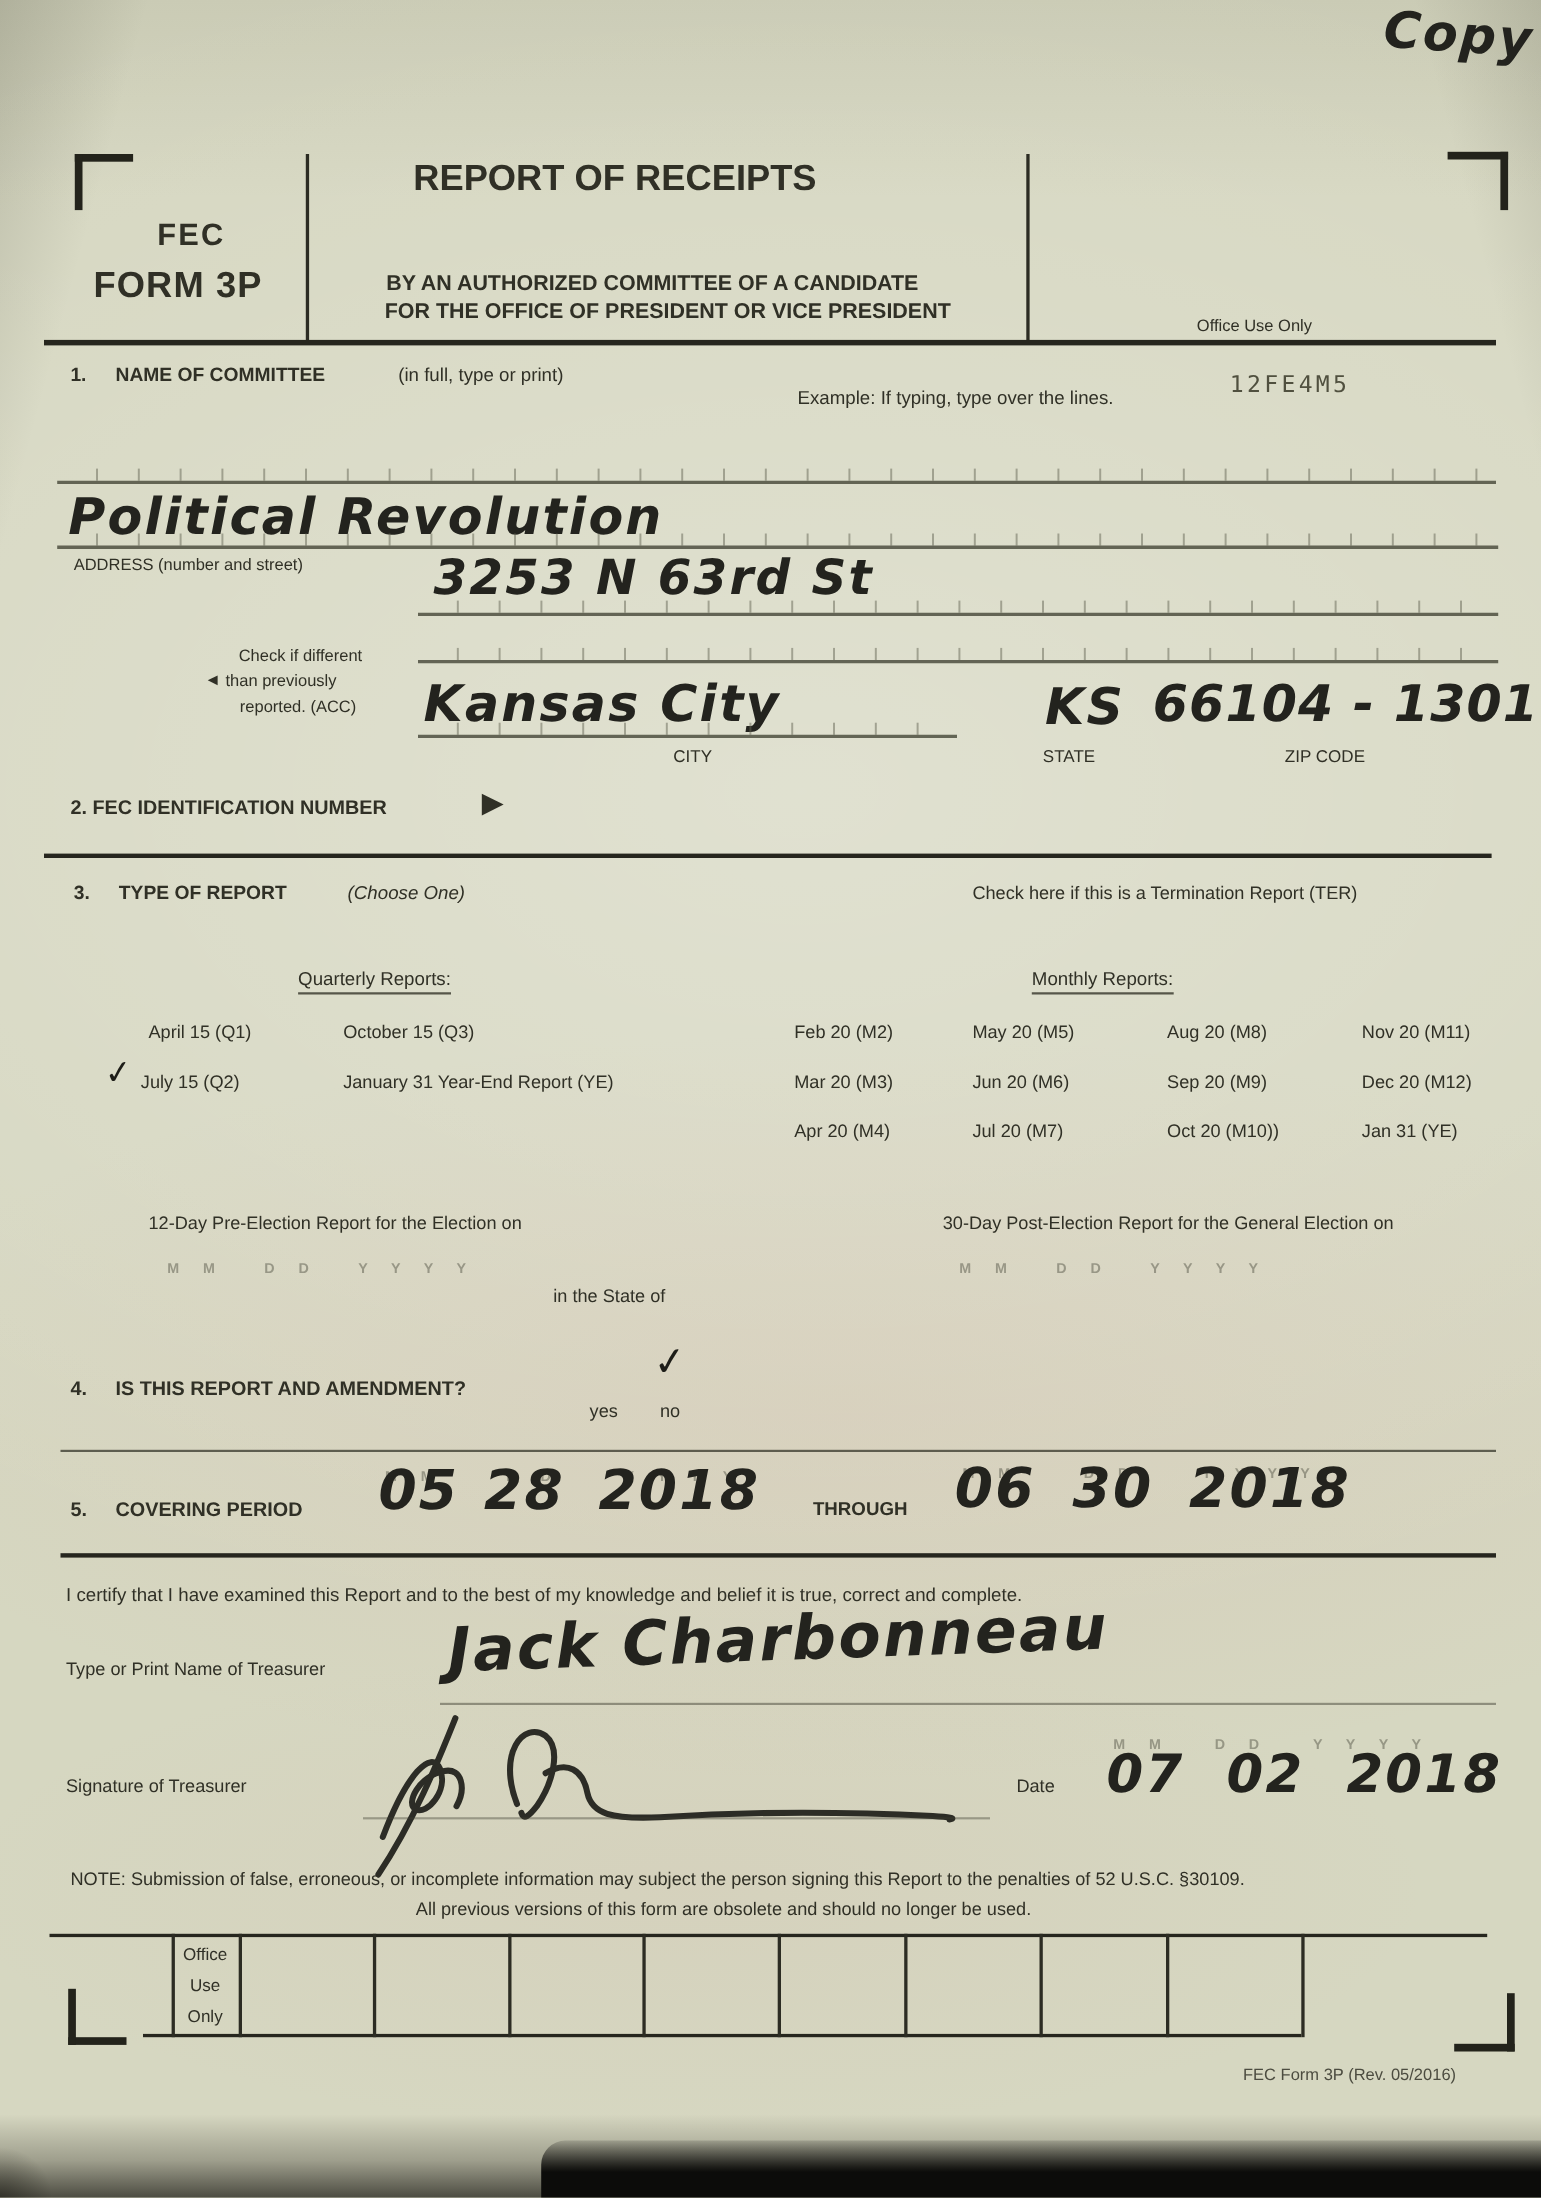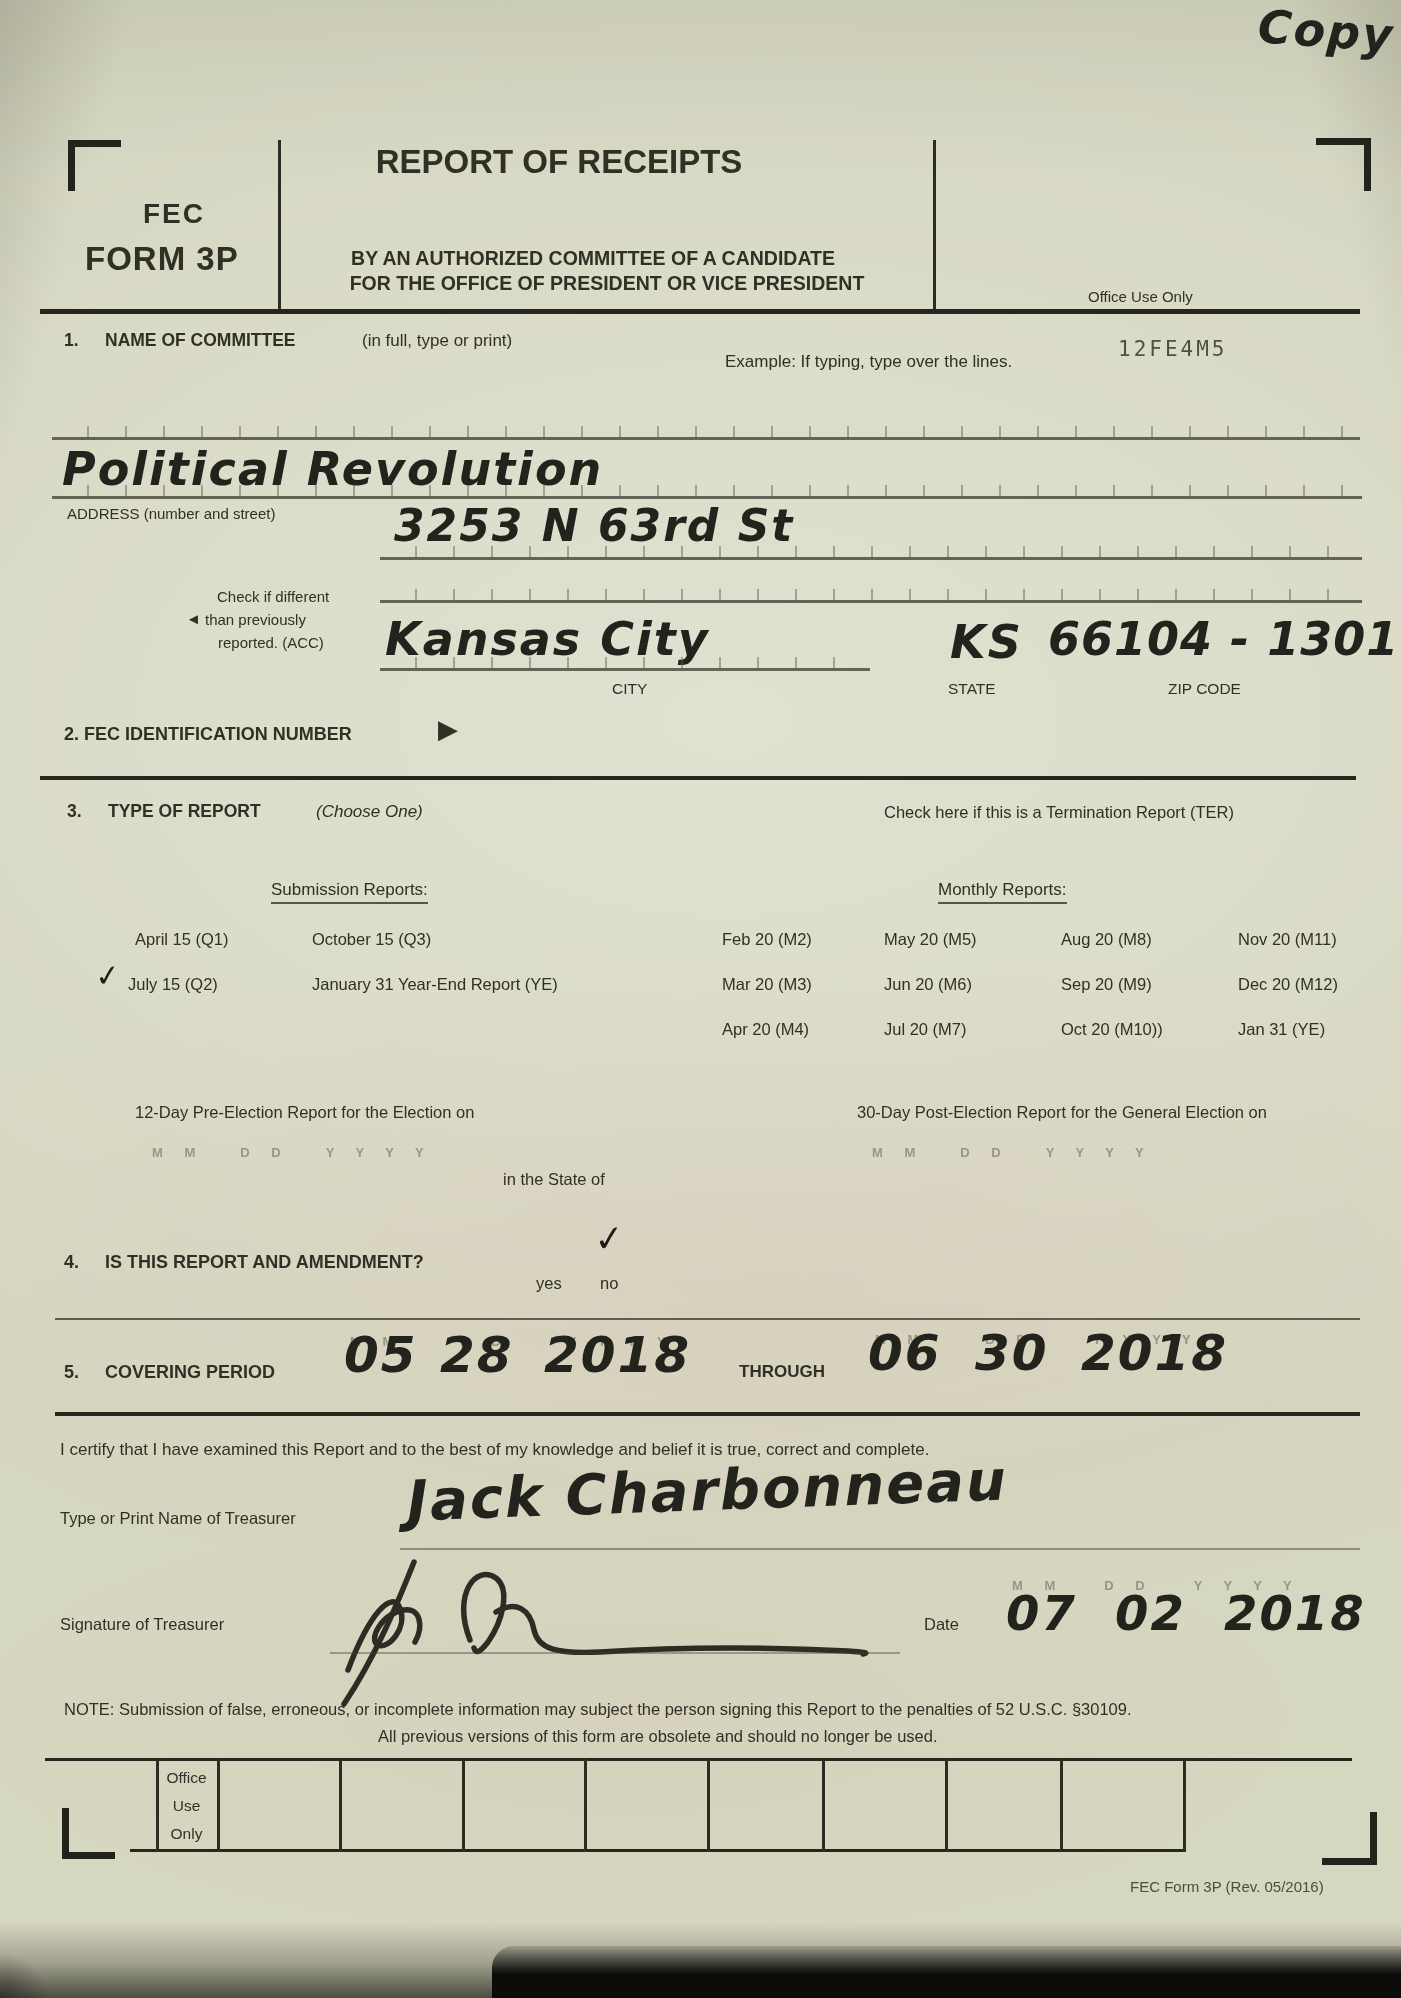--- a/index.html
+++ b/index.html
@@ -122,21 +122,21 @@
     <div class="abs print b lbl" style="left:64px;top:724px;font-size:18px;">2. FEC IDENTIFICATION NUMBER</div>
     <div class="abs print" style="left:438px;top:714px;font-size:26px;">▶</div>
 
     <div class="hrule" style="left:40px;top:776px;width:1316px;height:4px;"></div>
 
     <div class="abs print b lbl" style="left:67px;top:801px;font-size:17.5px;">3.</div>
     <div class="abs print b lbl" style="left:108px;top:801px;font-size:17.5px;">TYPE OF REPORT</div>
     <div class="abs print it lbl" style="left:316px;top:802px;font-size:17px;">(Choose One)</div>
     <div class="abs print lbl" style="left:884px;top:803px;font-size:16.5px;">Check here if this is a Termination Report (TER)</div>
 
-    <div class="abs print lbl underlined" style="left:271px;top:880px;font-size:17px;">Submission Reports:</div>
+    <div class="abs print lbl underlined" style="left:271px;top:880px;font-size:17px;">Quarterly Reports:</div>
     <div class="abs print lbl underlined" style="left:938px;top:880px;font-size:17px;">Monthly Reports:</div>
 
     <div class="abs print lbl" style="left:135px;top:930px;font-size:16.5px;">April 15 (Q1)</div>
     <div class="abs print lbl" style="left:312px;top:930px;font-size:16.5px;">October 15 (Q3)</div>
     <div class="abs hw check" style="left:95px;top:958px;font-size:30px;">✓</div>
     <div class="abs print lbl" style="left:128px;top:975px;font-size:16.5px;">July 15 (Q2)</div>
     <div class="abs print lbl" style="left:312px;top:975px;font-size:16.5px;">January 31 Year-End Report (YE)</div>
 
     <div class="abs print lbl" style="left:722px;top:930px;font-size:16.5px;">Feb 20 (M2)</div>
     <div class="abs print lbl" style="left:884px;top:930px;font-size:16.5px;">May 20 (M5)</div>

